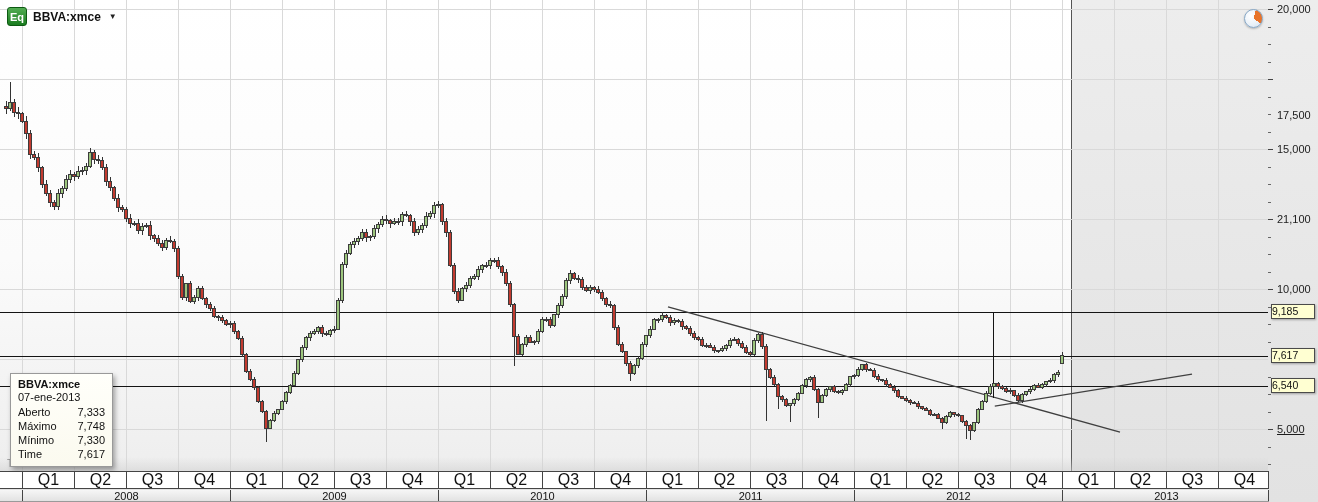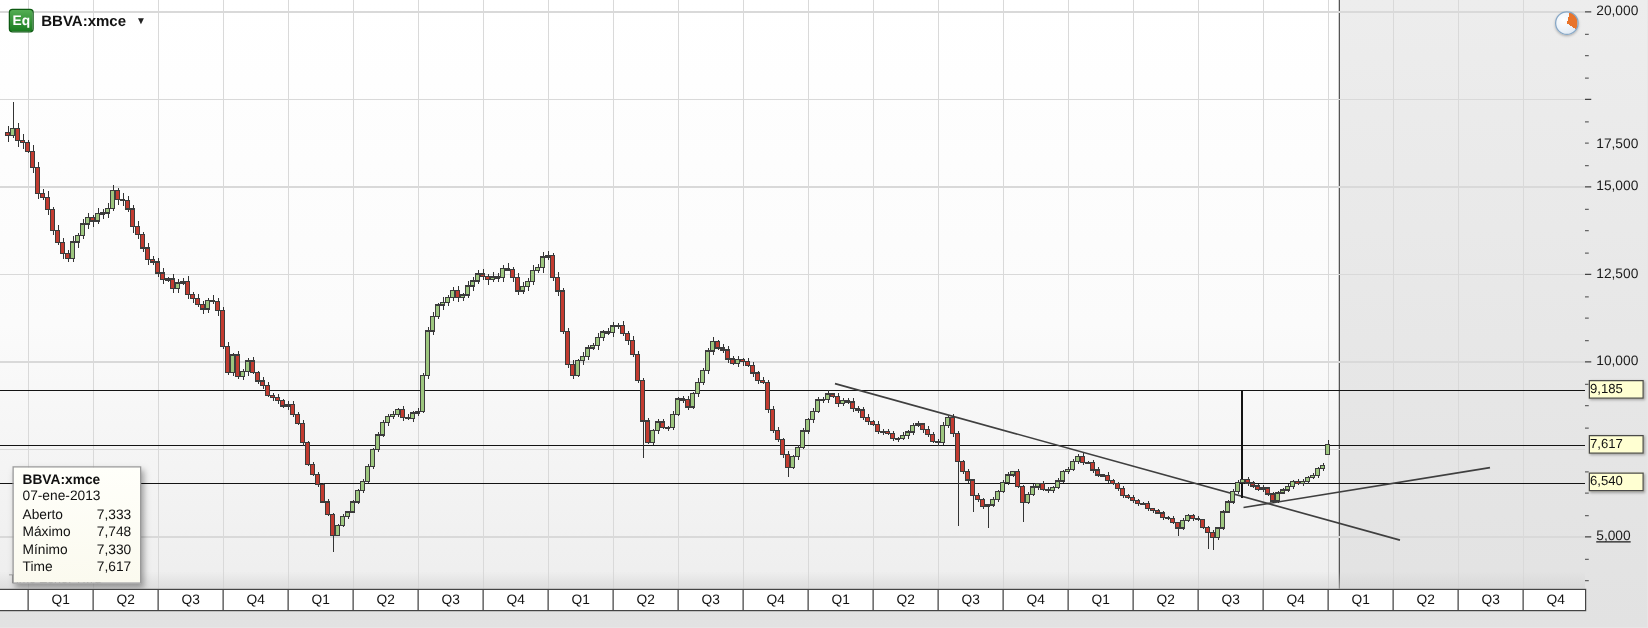--- a/index.html
+++ b/index.html
@@ -39,21 +39,21 @@
   .ylab{position:absolute;left:9px;font-size:11px;color:#1c1c1c;white-space:nowrap;}
   .ytick{position:absolute;left:0;height:1px;background:#444;}
   .badge{position:absolute;left:3px;width:44px;height:15px;line-height:13px;
          background:#ffffd2;border:1px solid #4a4a4a;font-size:10.5px;color:#111;
          box-shadow:1px 1px 2px rgba(0,0,0,.3);}
   
   .xq,.xy{position:absolute;left:0;width:1269px;}
   .xq{top:471px;height:18px;background:#fff;border-top:1px solid #444;border-bottom:1px solid #444;}
   .xy{top:490px;height:12px;background:linear-gradient(180deg,#f6f6f6,#e2e2e2);border-bottom:1px solid #9a9a9a;}
   .qcell,.ycell{position:absolute;top:0;height:100%;border-left:1px solid #444;
-                display:flex;align-items:center;justify-content:center;font-size:11px;color:#111;}
+                display:flex;align-items:center;justify-content:center;font-size:16px;color:#111;}
   .ycell{font-size:11px;}
   .cell-end{position:absolute;top:0;height:100%;width:0;border-left:1px solid #444;}
 </style>
 </head>
 <body>
 
 <div class="stage">
 
   <div class="plot">
     <svg id="chart-svg" width="1268" height="471">
@@ -670,21 +670,21 @@
   </div>
 
   <div class="yaxis" id="yaxis">
       <div class="ytick" style="top: 9px; width: 5px;"></div>
       <div class="ylab" style="top: 3px;">20,000</div>
       <div class="ytick" style="top: 79px; width: 5px;"></div>
       <div class="ylab" style="top: 73px; margin-top: 36px;">17,500</div>
       <div class="ytick" style="top: 149px; width: 5px;"></div>
       <div class="ylab" style="top: 143px;">15,000</div>
       <div class="ytick" style="top: 219px; width: 5px;"></div>
-      <div class="ylab" style="top: 213px;">12,500</div>
+      <div class="ylab" style="top: 213px;">21,100</div>
       <div class="ytick" style="top: 289px; width: 5px;"></div>
       <div class="ylab" style="top: 283px;">10,000</div>
       <div class="ytick" style="top: 429px; width: 5px;"></div>
       <div class="ylab" style="top: 423px; text-decoration: underline;">5,000</div>
       <div class="ytick" style="top: 27px; width: 3px; background: rgb(102, 102, 102);"></div>
       <div class="ytick" style="top: 44px; width: 3px; background: rgb(102, 102, 102);"></div>
       <div class="ytick" style="top: 62px; width: 3px; background: rgb(102, 102, 102);"></div>
       <div class="ytick" style="top: 97px; width: 3px; background: rgb(102, 102, 102);"></div>
       <div class="ytick" style="top: 114px; width: 3px; background: rgb(102, 102, 102);"></div>
       <div class="ytick" style="top: 132px; width: 3px; background: rgb(102, 102, 102);"></div>
@@ -727,14 +727,23 @@
       <div class="qcell" style="left: 854px; width: 52px;">Q1</div>
       <div class="qcell" style="left: 906px; width: 52px;">Q2</div>
       <div class="qcell" style="left: 958px; width: 52px;">Q3</div>
       <div class="qcell" style="left: 1010px; width: 52px;">Q4</div>
       <div class="qcell" style="left: 1062px; width: 52px;">Q1</div>
       <div class="qcell" style="left: 1114px; width: 52px;">Q2</div>
       <div class="qcell" style="left: 1166px; width: 52px;">Q3</div>
       <div class="qcell" style="left: 1218px; width: 52px;">Q4</div>
       <div class="cell-end" style="left: 1268px;"></div>
     </div>
+  <div class="xy" id="xy">
+      <div class="ycell" style="left: 22px; width: 208px;">2008</div>
+      <div class="ycell" style="left: 230px; width: 208px;">2009</div>
+      <div class="ycell" style="left: 438px; width: 208px;">2010</div>
+      <div class="ycell" style="left: 646px; width: 208px;">2011</div>
+      <div class="ycell" style="left: 854px; width: 208px;">2012</div>
+      <div class="ycell" style="left: 1062px; width: 208px;">2013</div>
+      <div class="cell-end" style="left: 1268px;"></div>
+    </div>
 
 </div>
 
 </body></html>

